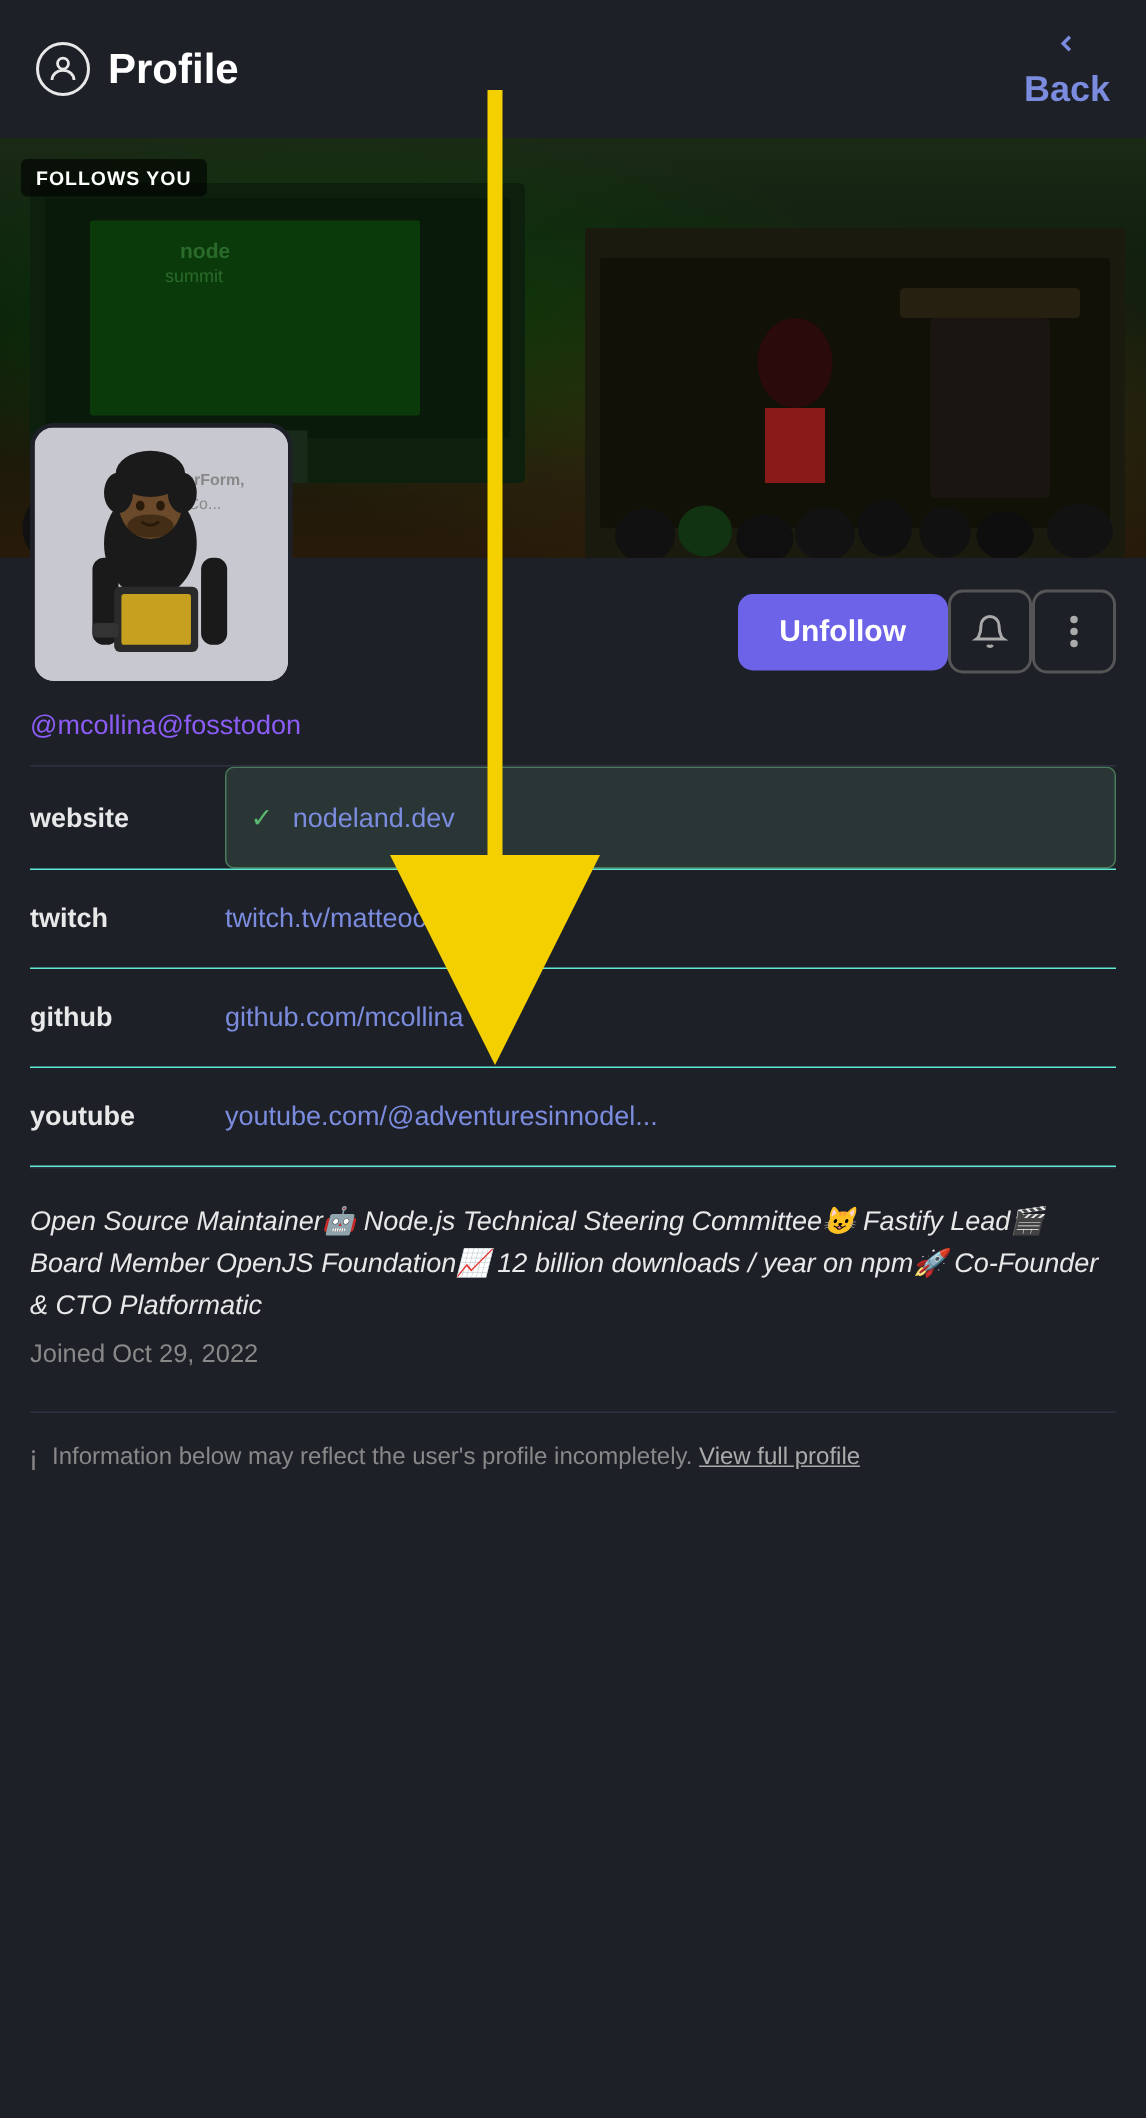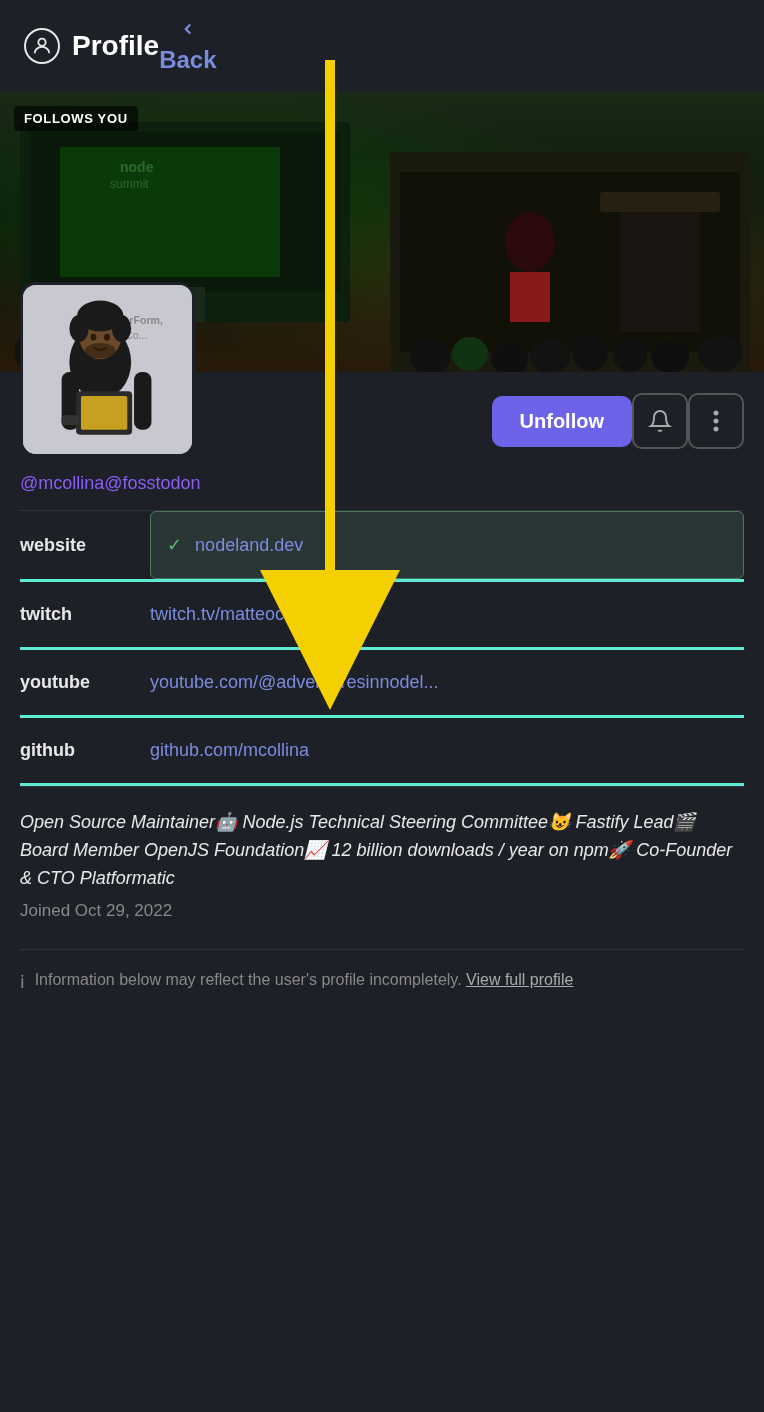--- a/index.html
+++ b/index.html
@@ -10,20 +10,21 @@
       background: #1e2028;
       font-family: -apple-system, BlinkMacSystemFont, 'Segoe UI', sans-serif;
       color: #e8e8e8;
       overflow-x: hidden;
     }
 
     
     .header {
       display: flex;
       align-items: center;
+      justify-content: space-between;
       padding: 18px 24px;
       background: #1e2028;
     }
 
     .header-left {
       display: flex;
       align-items: center;
       gap: 12px;
     }
 
@@ -180,21 +181,21 @@
     }
 
     
     .links-table {
       width: 100%;
       border-collapse: collapse;
       margin-bottom: 0;
     }
 
     .links-table tr {
-      border-bottom: 3px solid #5eead4;
+      border-bottom: 1px solid #5eead4;
     }
 
     .links-table tr:first-child {
       border-top: 1px solid #2e3140;
     }
 
     .link-label {
       font-size: 18px;
       font-weight: 700;
       color: #e8e8e8;
@@ -427,27 +428,27 @@
           </div>
         </td>
       </tr>
 
       <tr>
         <td class="link-label">twitch</td>
         <td class="link-value">twitch.tv/matteocollina</td>
       </tr>
 
       <tr>
+        <td class="link-label">github</td>
+        <td class="link-value">github.com/mcollina</td>
+      </tr>
+
+      <tr>
         <td class="link-label">youtube</td>
         <td class="link-value">youtube.com/@adventuresinnodel...</td>
-      </tr>
-
-      <tr>
-        <td class="link-label">github</td>
-        <td class="link-value">github.com/mcollina</td>
       </tr>
     </tbody>
   </table>
 
   <div class="bio-section">
     <div class="bio-text">Open Source Maintainer🤖 Node.js Technical Steering Committee😺 Fastify Lead🎬 Board Member OpenJS Foundation📈 12 billion downloads / year on npm🚀 Co-Founder &amp; CTO Platformatic</div>
     <div class="joined-text">Joined Oct 29, 2022</div>
   </div>
 
   <div class="info-footer">

